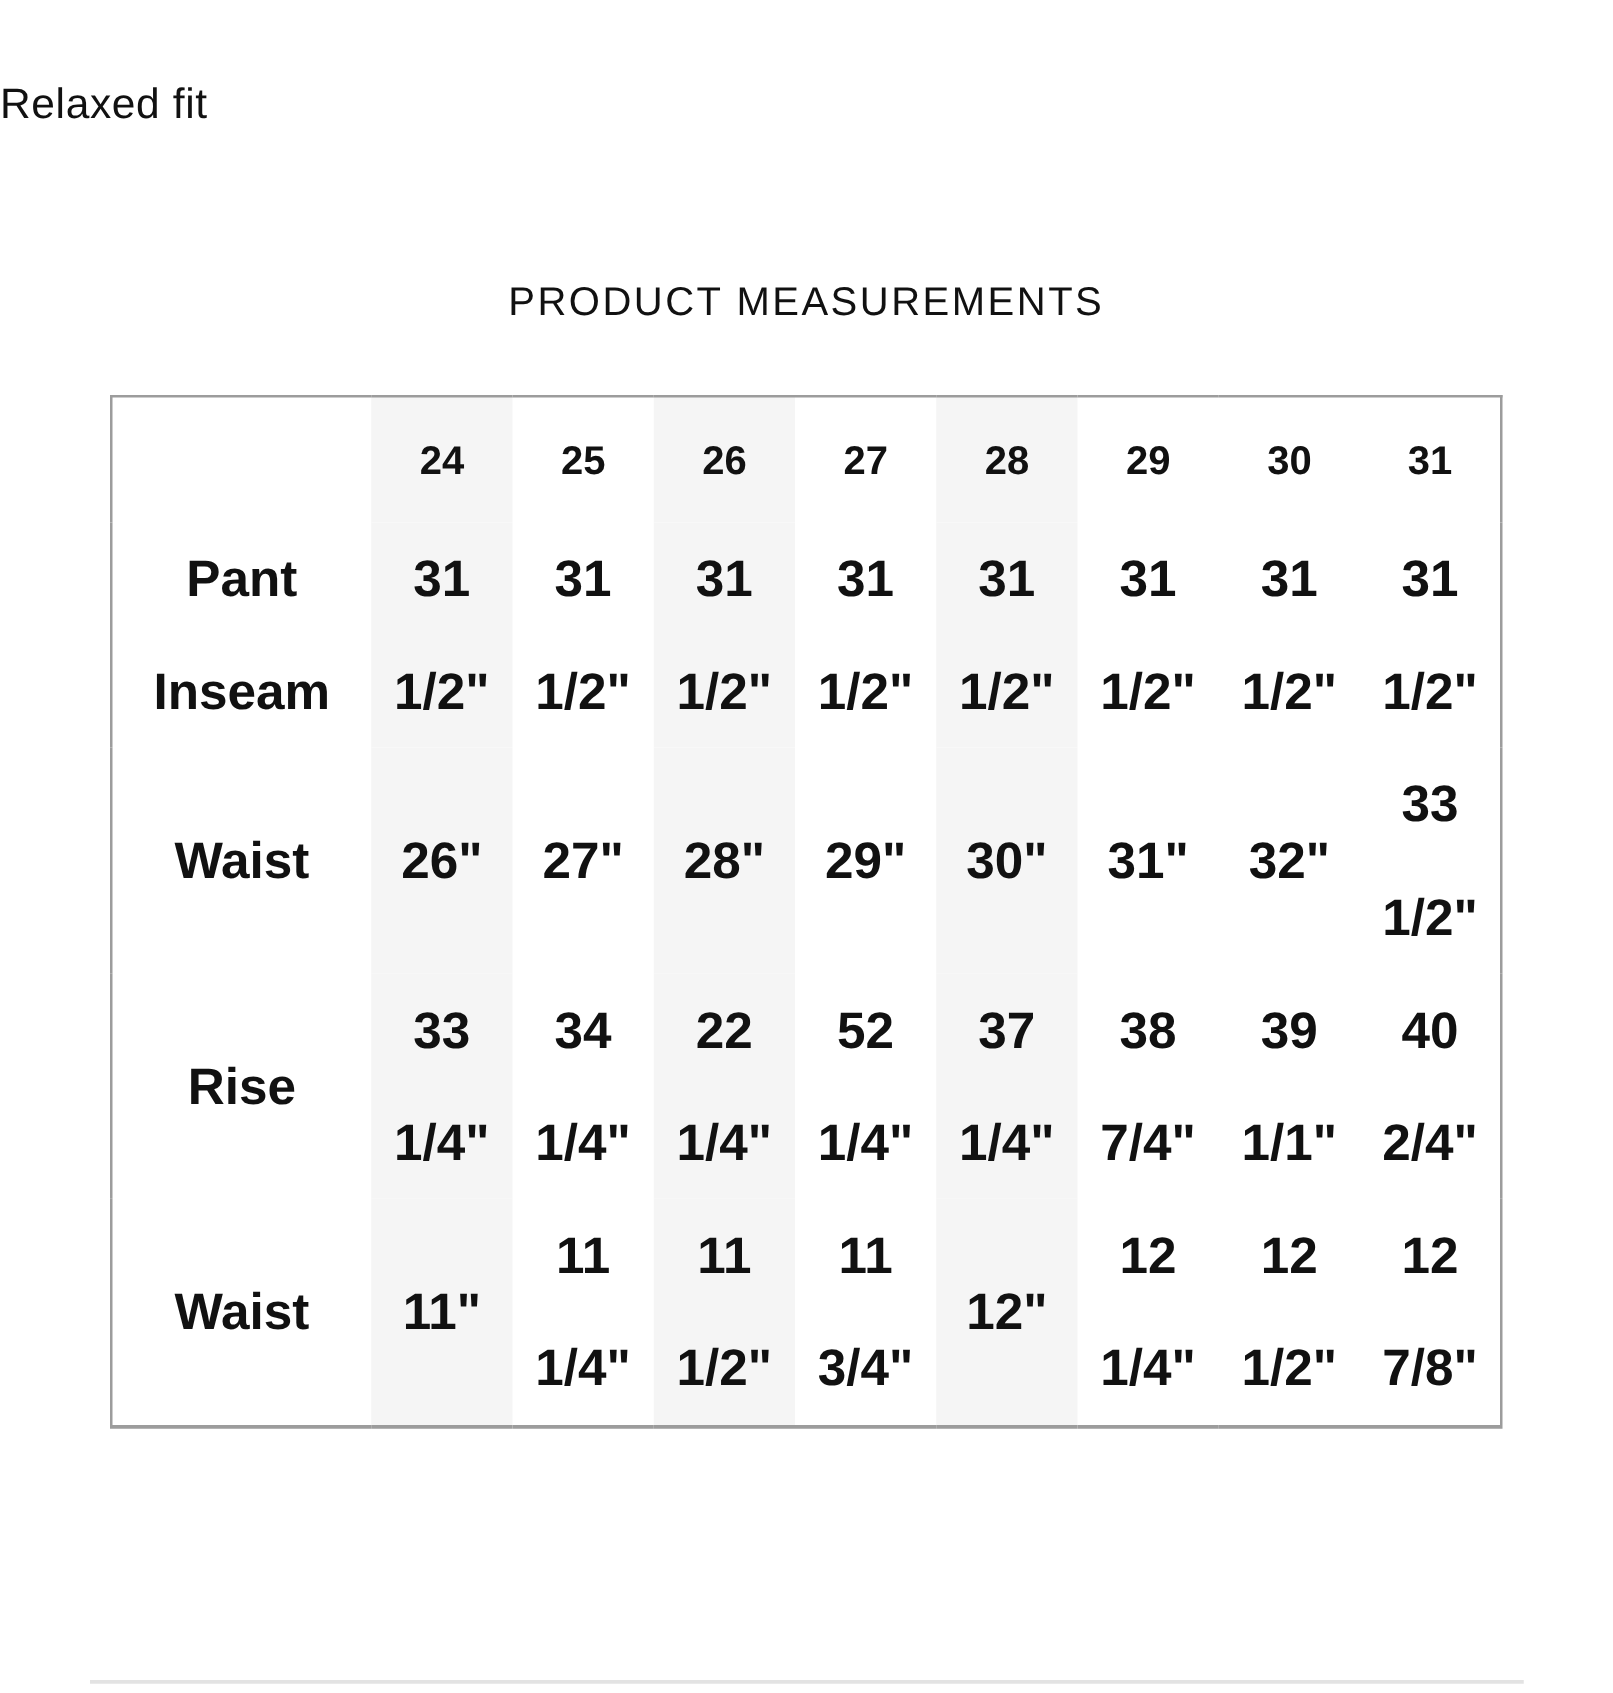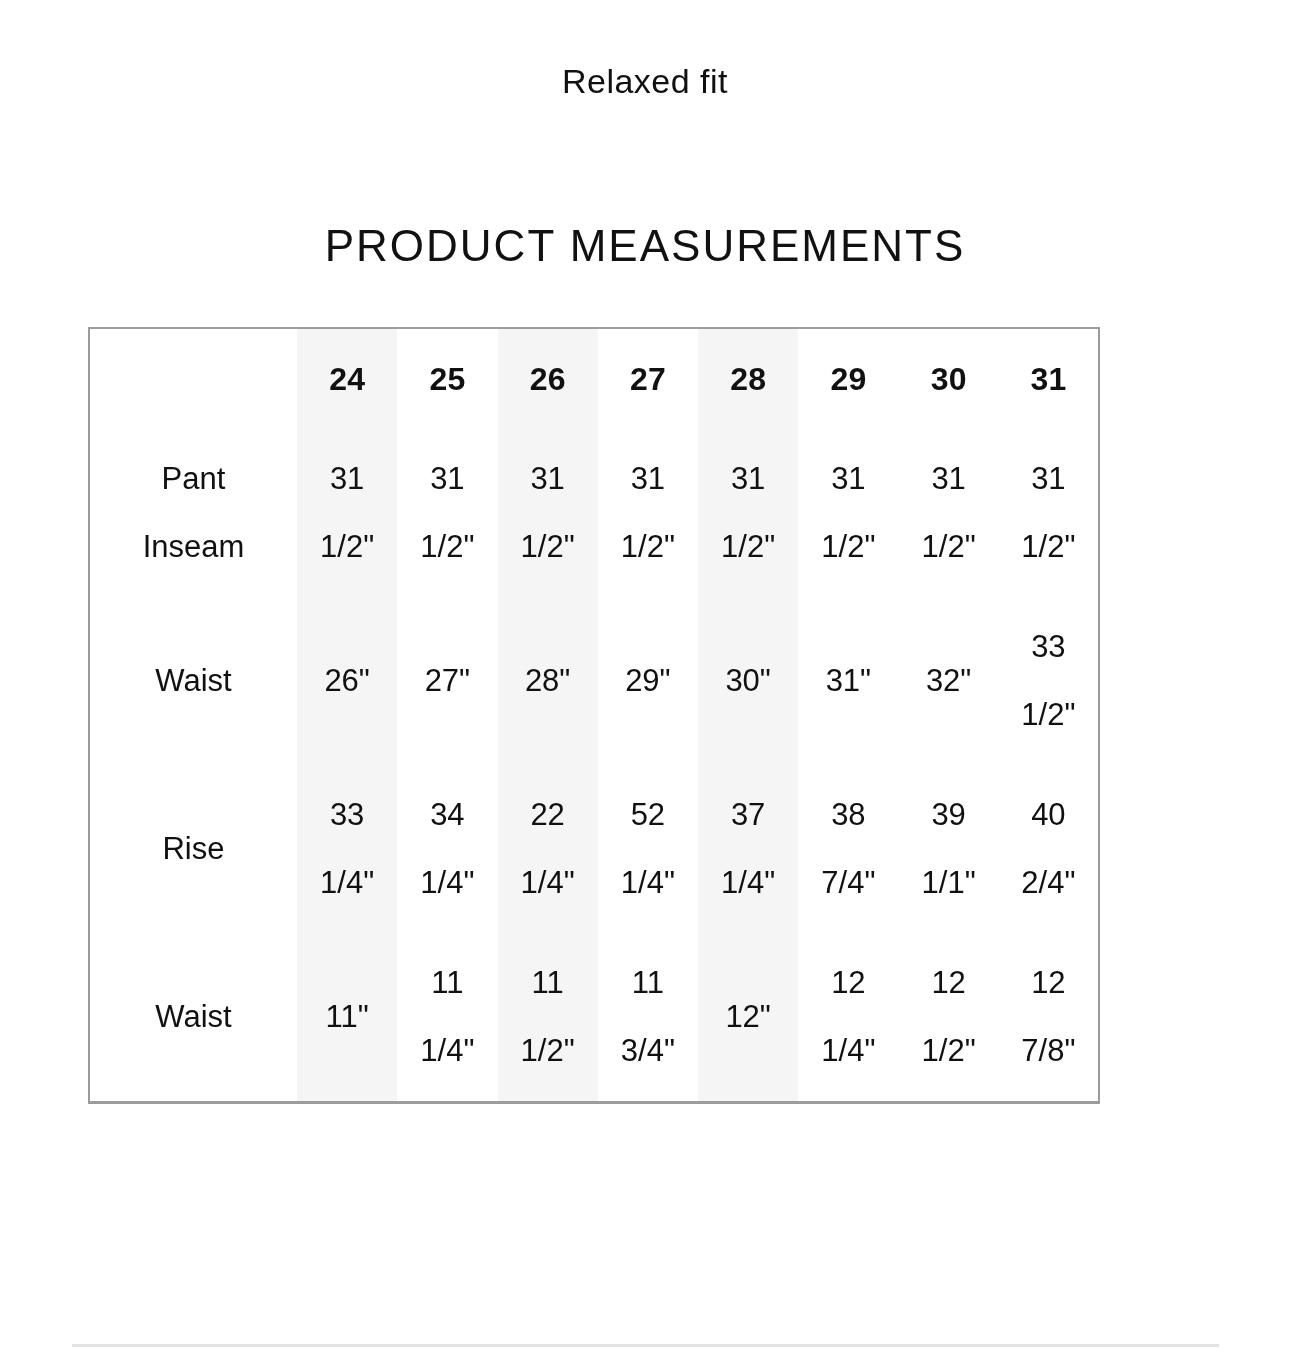--- a/index.html
+++ b/index.html
@@ -9,62 +9,60 @@
   body {
     width: 1290px;
     height: 1354px;
     background: #ffffff;
     font-family: "Liberation Sans", sans-serif;
     color: #111111;
     overflow: hidden;
     position: relative;
   }
   .fit-subtitle {
-    padding-top: 22px;
-    text-align: center;
+    padding-top: 64px;
     font-size: 34px;
     font-weight: 500;
     letter-spacing: 0.5px;
     color: #111111;
-    margin-top: 40px;
   }
   .page-title {
     margin: 120px 0 0 0;
     text-align: center;
-    font-size: 44px;
+    font-size: 32px;
     font-weight: 500;
     letter-spacing: 2px;
     color: #111111;
   }
   table.measurements {
     table-layout: fixed;
     border-collapse: collapse;
-    width: 1012px;
+    width: 1114px;
     margin: 56px 0 0 88px;
     border: 2px solid #9c9c9c;
     border-bottom-width: 3px;
   }
   col.label-col { width: 208px; }
   col.stripe { background-color: #f5f5f5; }
   table.measurements th,
   table.measurements td {
     padding: 0;
     vertical-align: middle;
     text-align: center;
     white-space: pre-line;
   }
   thead th {
     height: 100px;
     font-size: 32px;
     font-weight: 700;
   }
   tbody td {
     height: 168px;
-    font-size: 31px;
-    font-weight: 400;
+    font-size: 41px;
+    font-weight: 700;
     line-height: 2.2;
   }
   td.row-label {
     text-align: left;
     padding-left: 28px;
   }
   .bottom-divider {
     position: absolute;
     left: 72px;
     top: 1344px;

